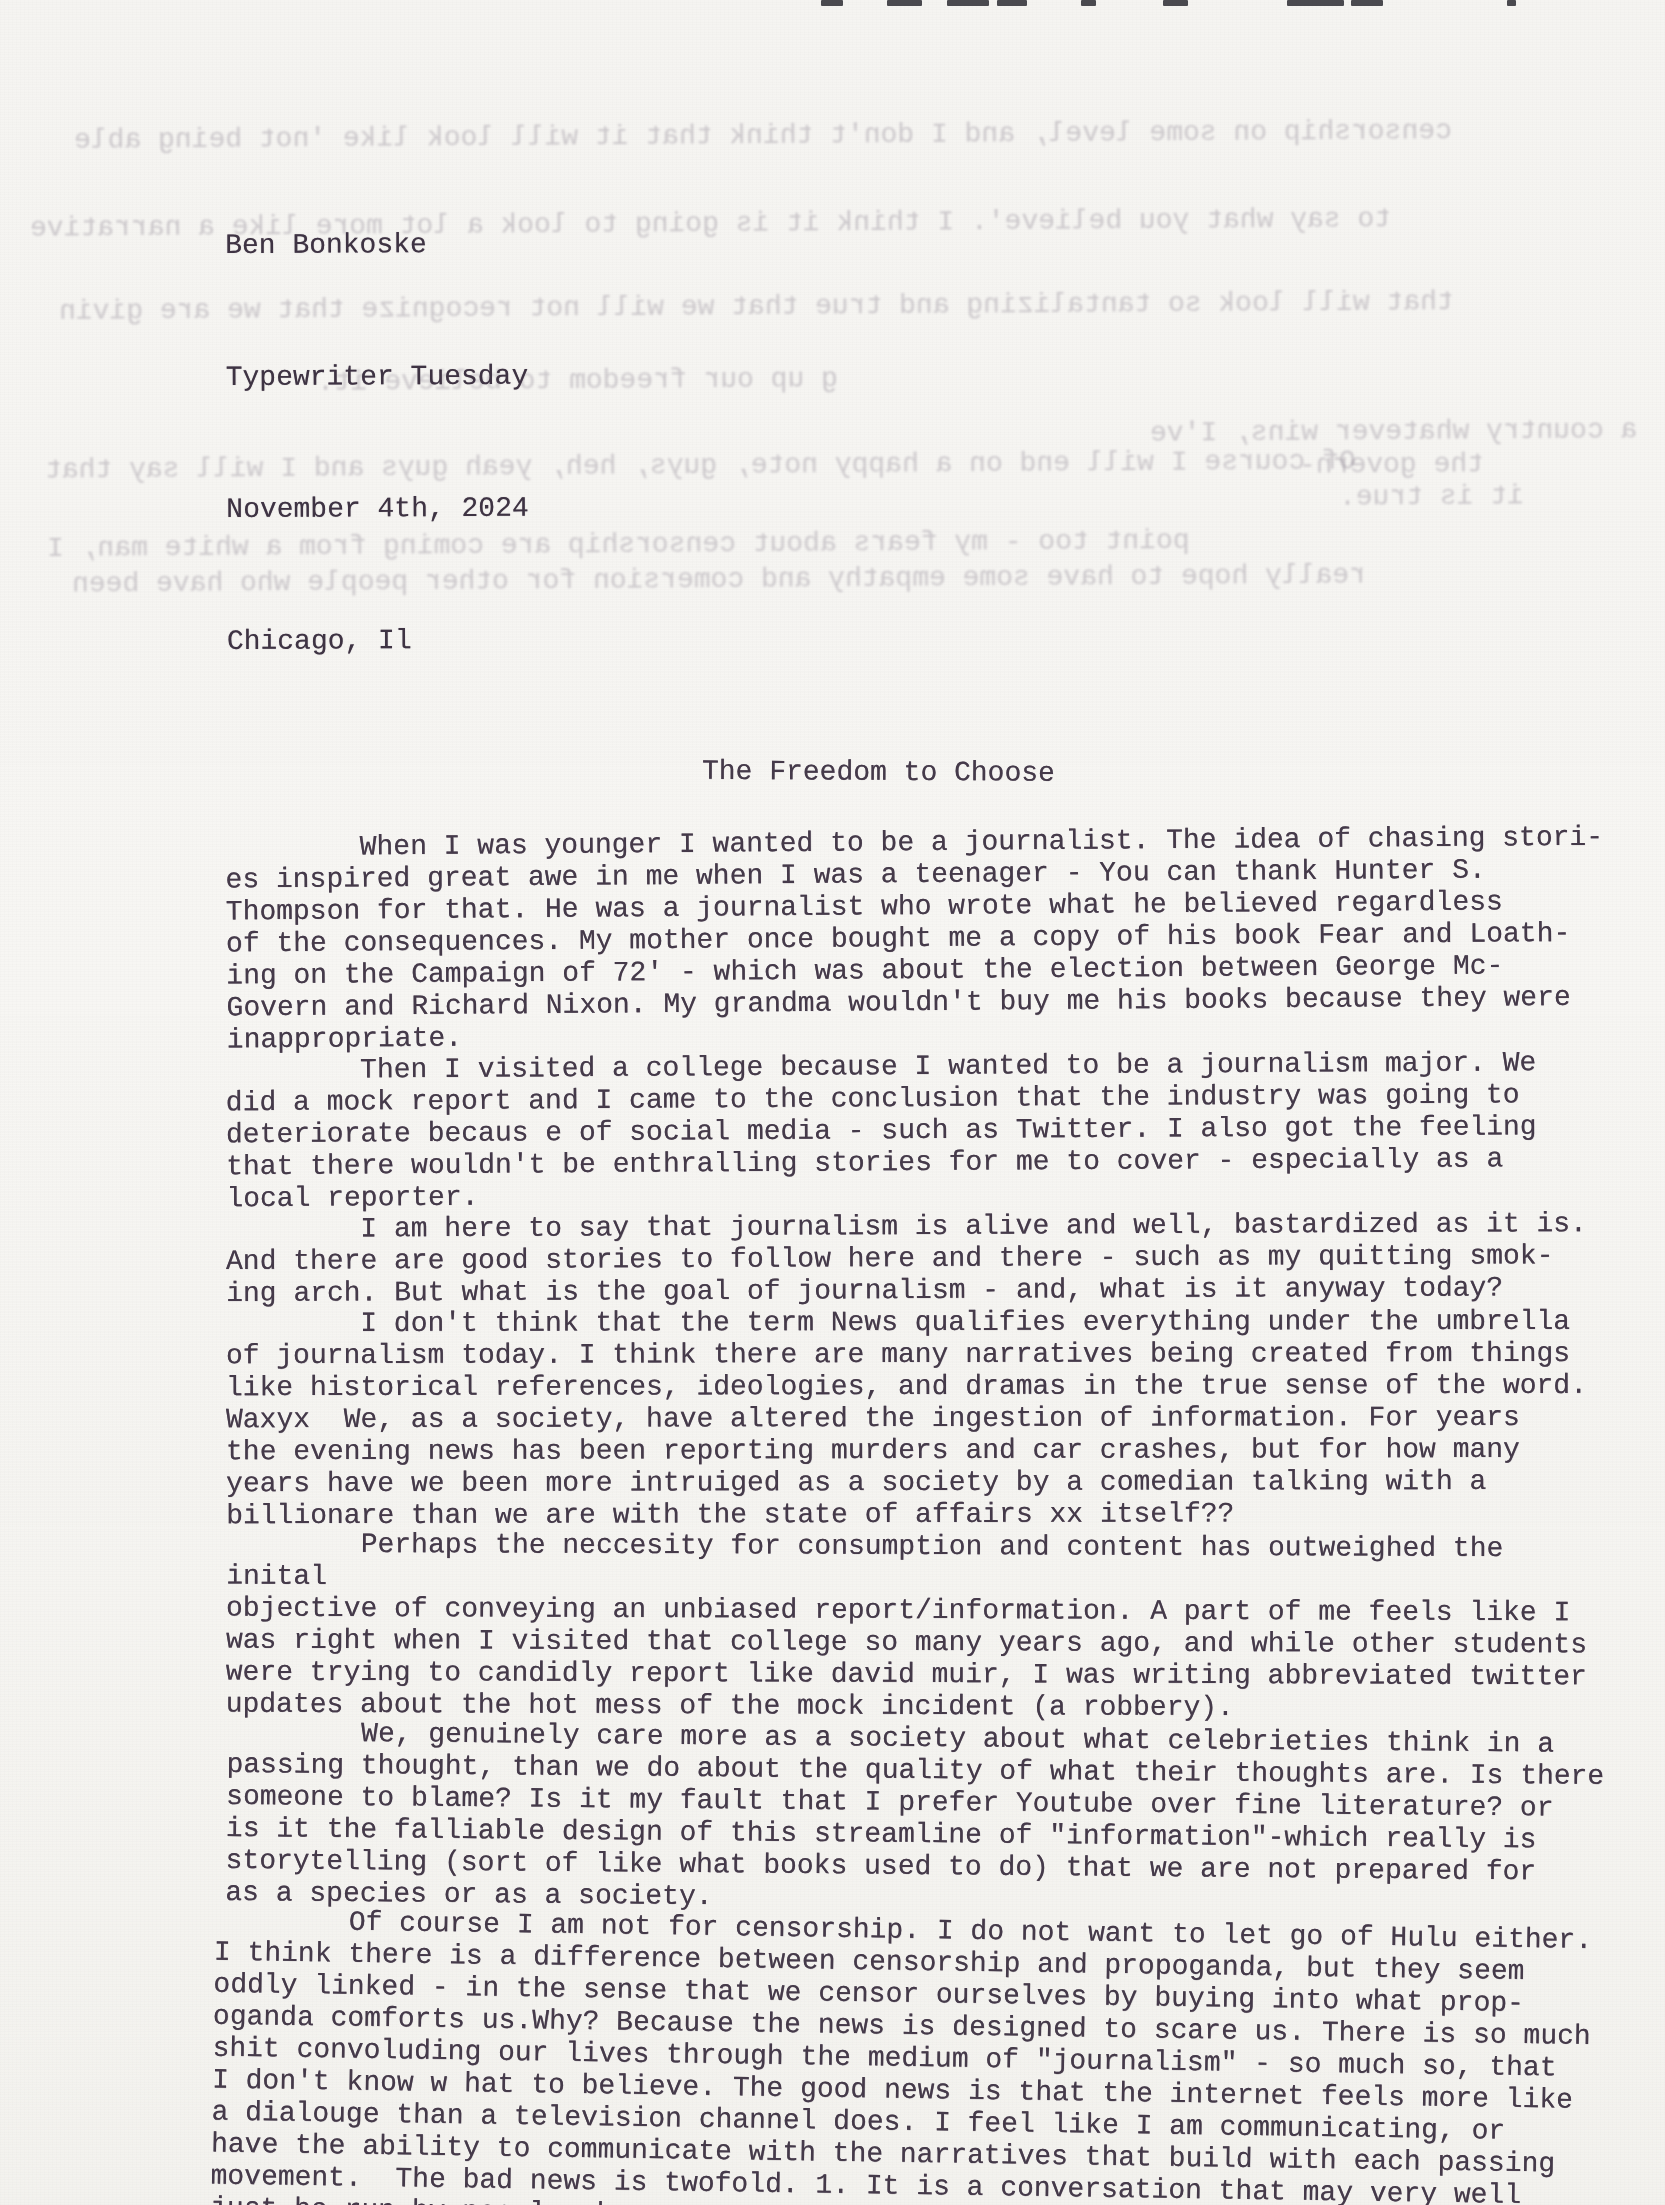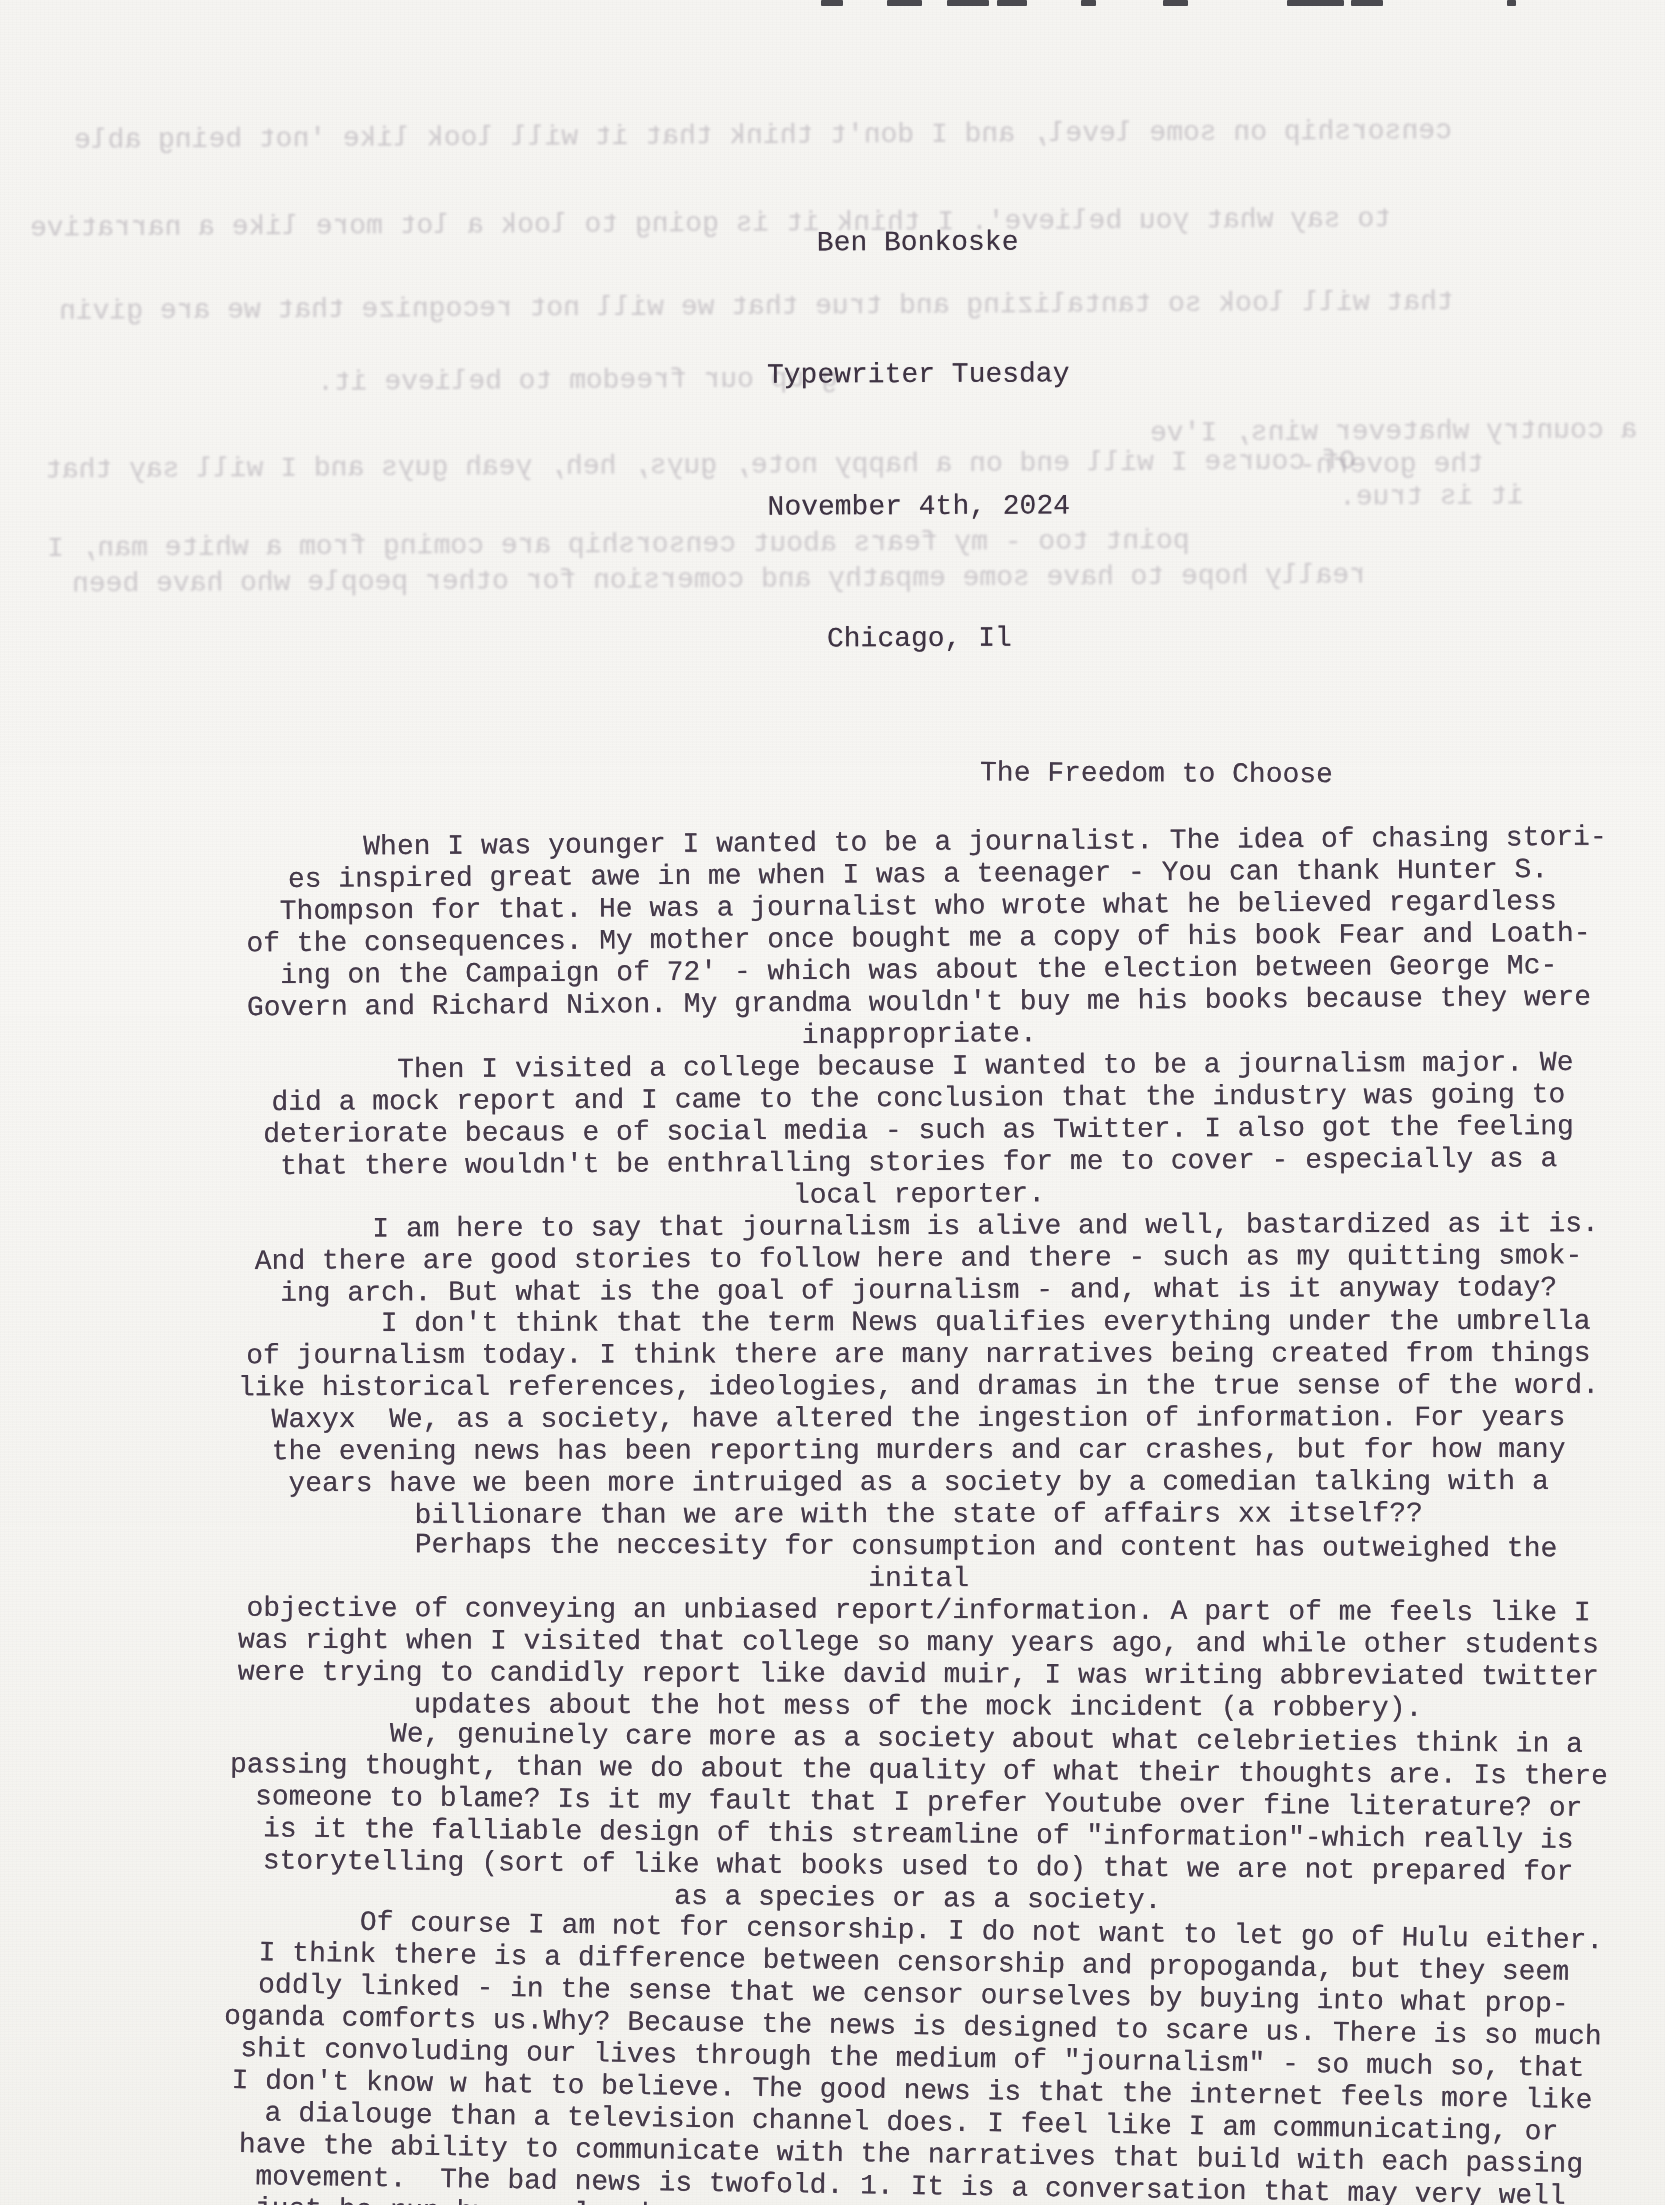--- a/index.html
+++ b/index.html
@@ -12,21 +12,20 @@
   .grain{
     position:absolute;inset:0;pointer-events:none;
     background-image:
       repeating-linear-gradient(0deg, rgba(90,85,95,0.014) 0 1px, transparent 1px 2.5px),
       repeating-linear-gradient(90deg, rgba(90,85,95,0.010) 0 1.5px, transparent 1.5px 4px);
   }
   .page-inner{
     position:absolute;inset:0;
     padding:133px 55px 0 226px;
     box-sizing:border-box;
-    text-align:center;
   }
   .ink{
     color:#453a4a;
     text-shadow:0 0 0.6px rgba(64,52,70,0.55), 0.3px 0.3px 0.2px rgba(64,52,70,0.25);
   }
   .header-block{
     font-size:28px;line-height:44px;
     color:#3e3343;
     text-shadow:0 0 0.7px rgba(58,46,64,0.6);
     transform:rotate(-0.25deg);

